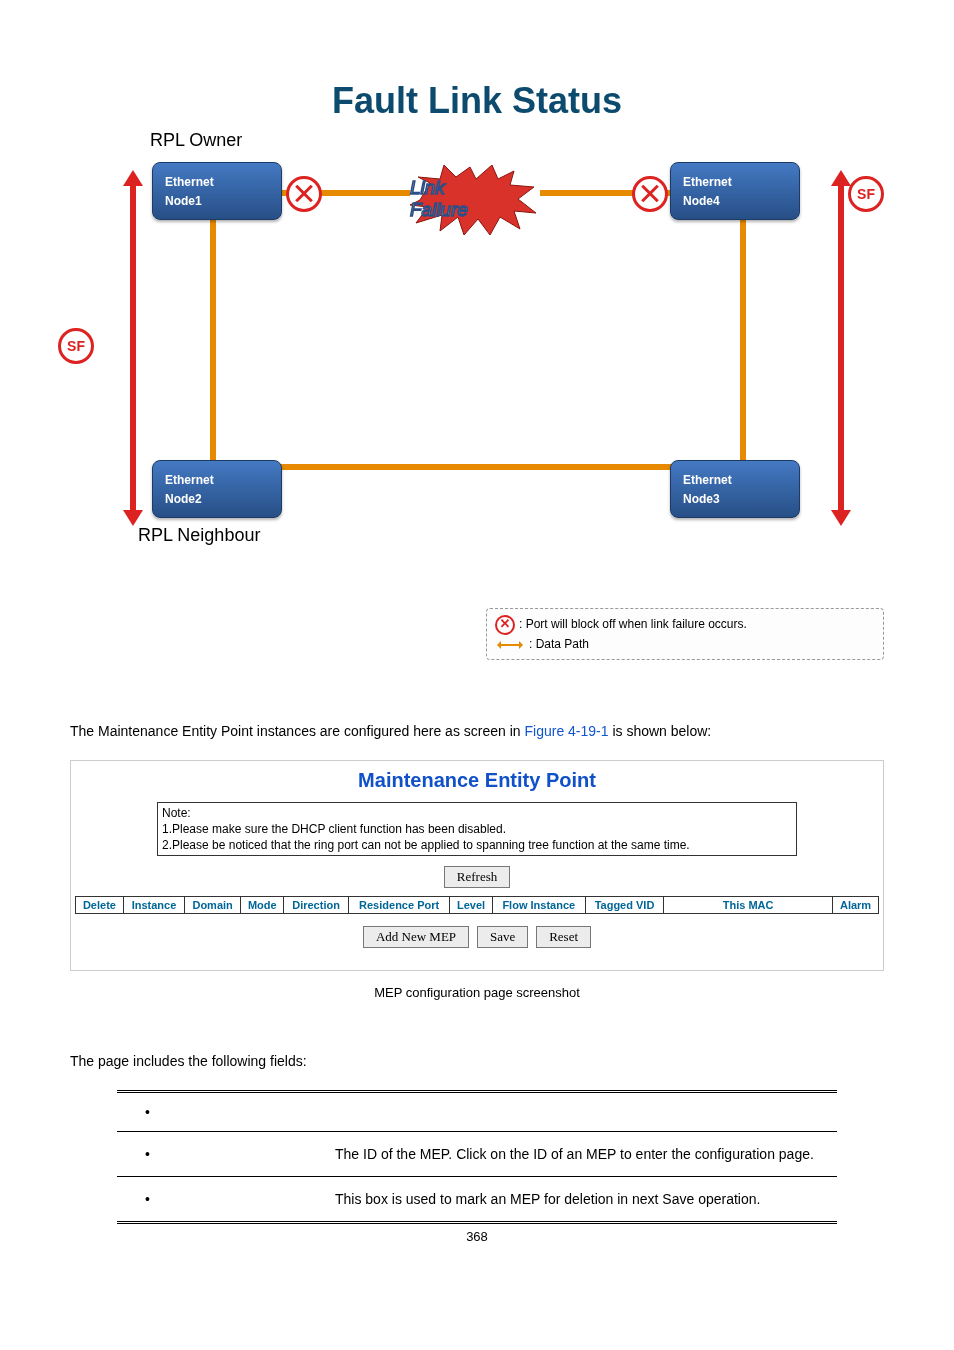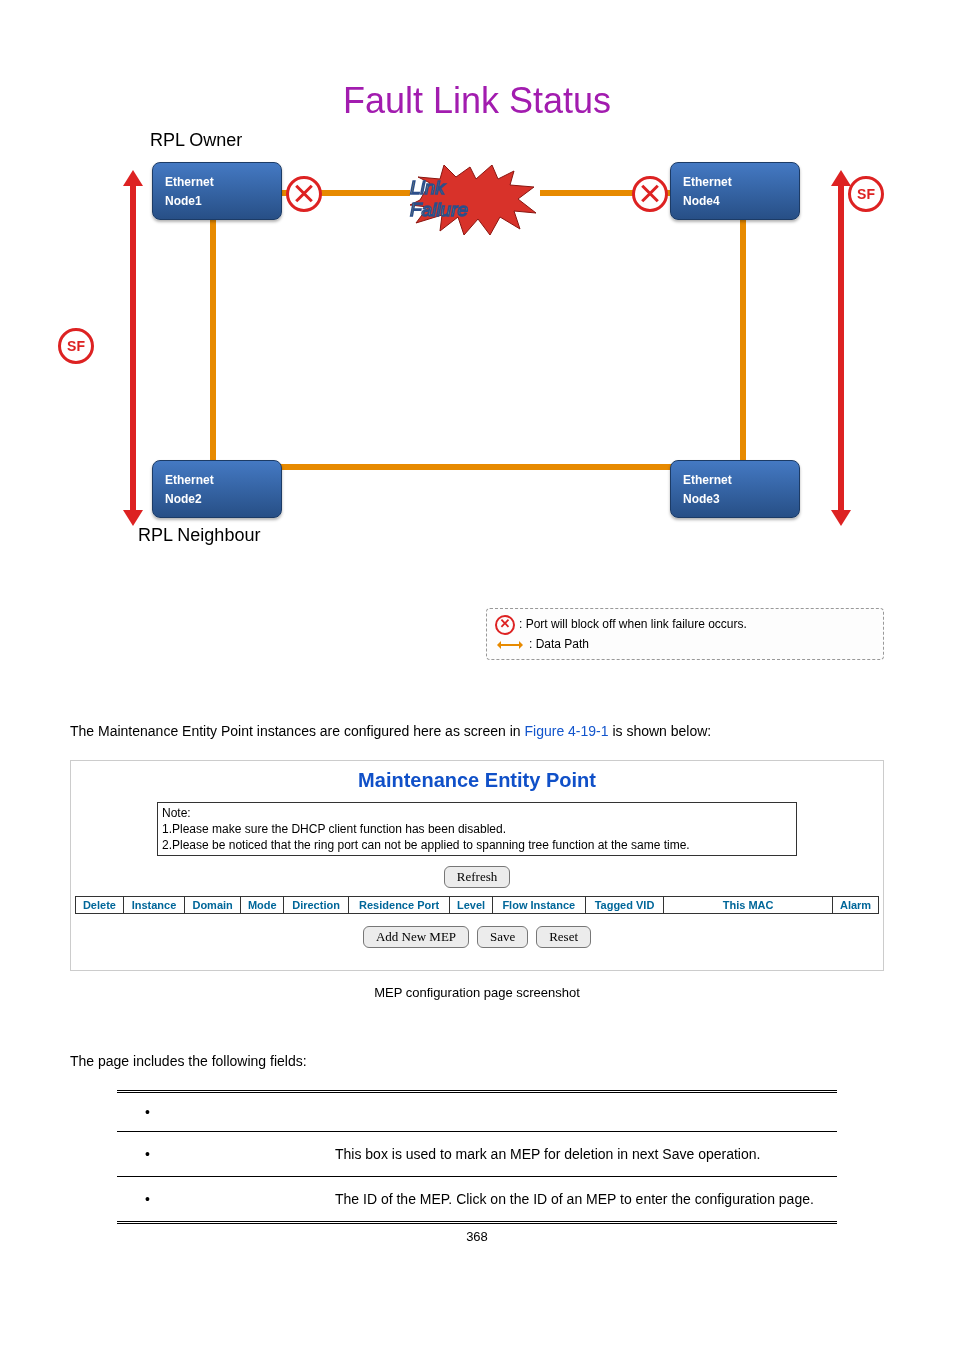--- a/index.html
+++ b/index.html
@@ -1,20 +1,20 @@
 <!DOCTYPE html>
 <html><head>
 <meta charset="utf-8">
 <style>
 html,body{margin:0;padding:0;background:#fff;font-family:Arial,Helvetica,sans-serif;font-size:14px;color:#000}
 .page{width:954px;margin:0 auto;padding:60px 70px 40px 70px;box-sizing:border-box;position:relative}
 .pagenum{position:absolute;bottom:20px;left:0;right:0;text-align:center;font-size:13px}
 
 .diagram{position:relative;width:814px;height:600px;margin:0 auto 60px auto}
-.diag-title{position:absolute;top:20px;left:0;right:0;text-align:center;font-size:36px;font-weight:400;color:#a21caf}
+.diag-title{position:absolute;top:20px;left:0;right:0;text-align:center;font-size:36px;font-weight:700;color:#0c4a6e}
 .rpl-owner{position:absolute;top:70px;left:80px;font-size:18px;color:#000}
 .rpl-neighbour{position:absolute;top:465px;left:68px;font-size:18px;color:#000}
 .node{position:absolute;width:130px;height:58px;border-radius:8px;background:linear-gradient(#4479c3,#274f86);color:#fff;font-size:12px;font-weight:bold;line-height:19px;padding:10px 0 0 12px;box-sizing:border-box;border:1px solid #1c3b66;box-shadow:0 2px 3px rgba(0,0,0,.3)}
 .legend-box{position:absolute;bottom:0;right:0;width:380px;border:1px dashed #999;border-radius:4px;padding:6px 8px;font-size:12px;line-height:18px;background:#fdfdfd}
 .legend-x{display:inline-block;width:16px;height:16px;border:2px solid #d22;border-radius:50%;color:#d22;text-align:center;line-height:14px;font-weight:bold;font-size:13px;vertical-align:middle;margin-right:4px}
 .legend-line{display:inline-block;width:30px;height:0;border-top:2px solid #d22;vertical-align:middle;margin-right:4px}
 .legend-arrow{display:inline-block;width:30px;height:8px;vertical-align:middle;margin-right:4px;position:relative}
 .legend-arrow::before{content:"";position:absolute;left:4px;right:4px;top:3px;border-top:2px solid #e78a00}
 .legend-arrow::after{content:"";position:absolute;left:-2px;top:0;border:4px solid transparent;border-right-color:#e78a00}
 .legend-arrow span{position:absolute;right:-2px;top:0;border:4px solid transparent;border-left-color:#e78a00}
@@ -32,21 +32,21 @@
 .burst{position:absolute;left:340px;top:105px;width:130px;height:70px}
 .burst svg{width:100%;height:100%}
 .burst-text{position:absolute;left:0;right:0;top:12px;text-align:left;font-weight:400;font-style:italic;font-size:19px;line-height:22px;color:#f6d94a;-webkit-text-stroke:1.5px #2b4e8a;text-stroke:1.5px #2b4e8a}
 
 .body-text{font-size:14px;line-height:22px;margin:0 0 18px 0}
 .link{color:#1255cc}
 
 .panel{border:1px solid #ccc;width:814px;margin:14px auto;box-sizing:border-box;padding:6px 4px 14px 4px}
 .panel-title{text-align:center;font-size:20px;font-weight:bold;color:#1050c8;margin:2px 0 10px 0}
 .note-box{border:1px solid #333;width:630px;margin:0 auto 10px auto;font-size:12px;line-height:16px;padding:2px 4px;background:#fff}
-.btn{display:inline-block;border:1px solid #777;background:#ececec;font-family:Georgia,serif;font-size:13px;padding:2px 12px;margin:0 2px;cursor:pointer;border-radius:6px}
+.btn{display:inline-block;border:1px solid #777;background:#ececec;font-family:Georgia,serif;font-size:13px;padding:2px 12px;margin:0 2px;cursor:pointer;border-radius:0}
 .panel-center{text-align:center;margin:4px 0 8px 0}
 .hdr-table{width:100%;border-collapse:collapse;font-size:12px}
 .hdr-table th{border:1px solid #333;padding:2px 4px;font-weight:bold;color:#069;font-size:11px}
 .hdr-table th.mac{color:#069;background:#fff;width:160px}
 .caption{text-align:center;font-size:13px;margin:14px 0 50px 0}
 
 .fields-tbl{width:720px;margin:0 auto;border-collapse:collapse;border-top:3px double #000;border-bottom:3px double #000}
 .fields-tbl td{border-top:1px solid #000;padding:14px 10px;font-size:14px;vertical-align:middle}
 .fields-tbl td.bullet{width:170px;text-align:left;padding-left:28px}
 .fields-tbl td.bullet::before{content:"•";color:#000;margin-right:8px}
@@ -142,23 +142,23 @@
   <p class="body-text">The page includes the following fields:</p>
 
   <table class="fields-tbl">
     <tbody>
         <tr>
           <td class="bullet"></td>
           <td></td>
         </tr>
     <tr>
           <td class="bullet"></td>
-          <td>This box is used to mark an MEP for deletion in next Save operation.</td>
+          <td>The ID of the MEP. Click on the ID of an MEP to enter the configuration page.</td>
         </tr>
     <tr>
           <td class="bullet"></td>
-          <td>The ID of the MEP. Click on the ID of an MEP to enter the configuration page.</td>
+          <td>This box is used to mark an MEP for deletion in next Save operation.</td>
         </tr>
   </tbody>
     </table>
 
   <div class="pagenum">368</div>
 </div>
 
 </body></html>

